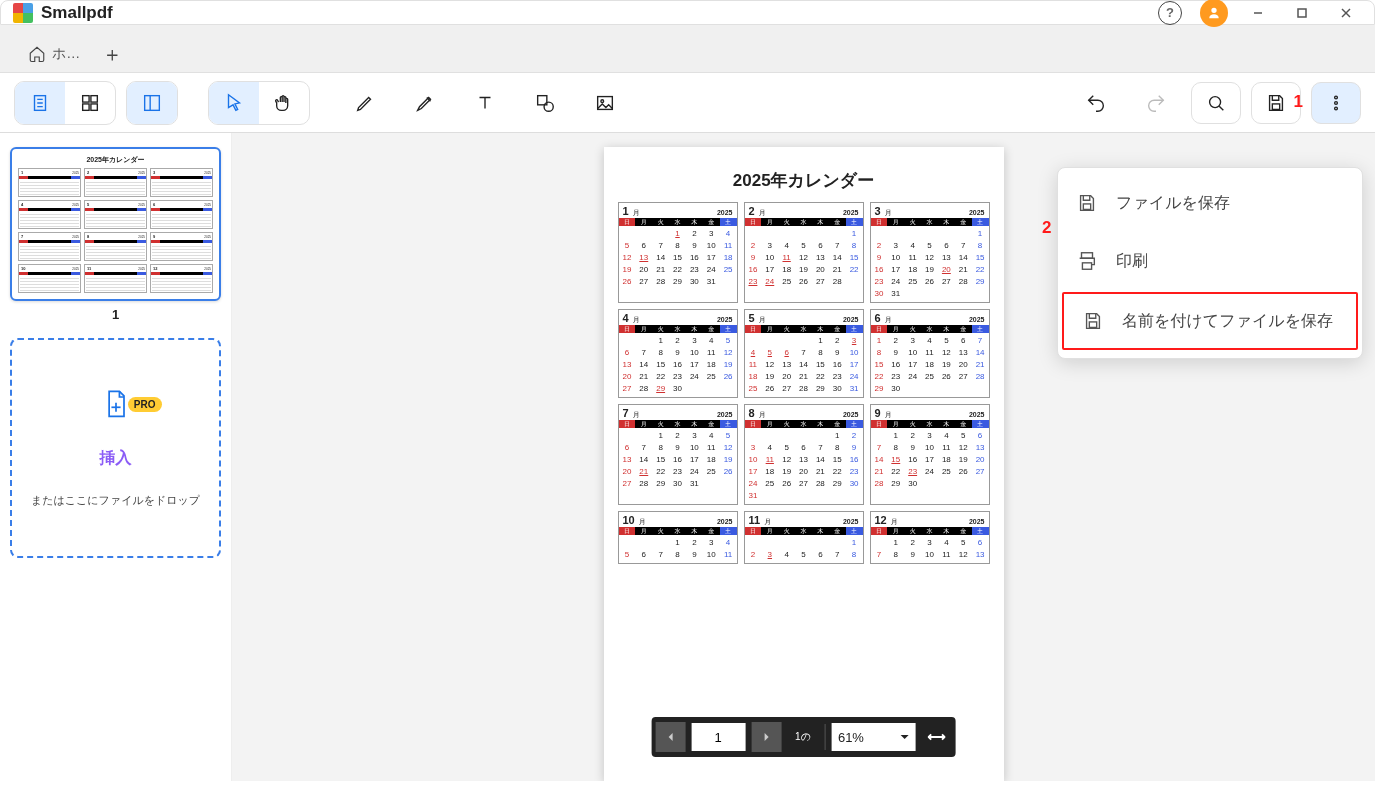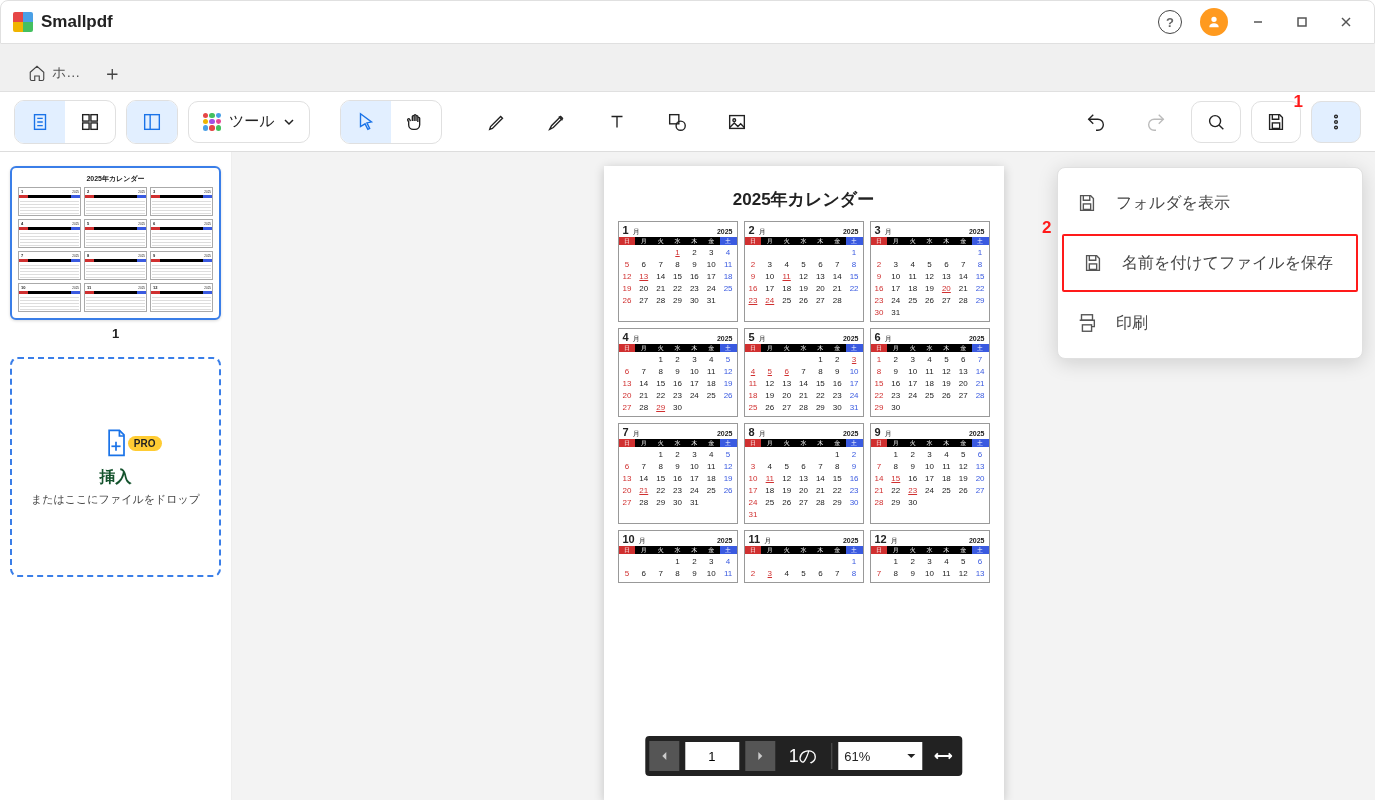--- a/index.html
+++ b/index.html
@@ -1,18 +1,18 @@
 <!DOCTYPE html>
 <html><head>
 <meta charset="utf-8">
 <style>
   * { box-sizing: border-box; margin: 0; padding: 0; font-family: "Segoe UI", Meiryo, sans-serif; }
   body { width:1375px; height:800px; background:#fff; overflow:hidden; color:#222; }
   
-  .titlebar { height:44px; border:1px solid #e0e0e0; border-radius:8px 8px 0 0; display:flex; align-items:center; padding:0 6px 0 12px; background:#fff; }
+  .titlebar { height:25px; border:1px solid #e0e0e0; border-radius:8px 8px 0 0; display:flex; align-items:center; padding:0 6px 0 12px; background:#fff; }
   .logo { display:flex; align-items:center; gap:8px; font-weight:700; font-size:17px;}
   .logo-icon { width:20px; height:20px; display:grid; grid-template-columns:1fr 1fr; grid-template-rows:1fr 1fr; border-radius:2px; overflow:hidden;}
   .logo-icon span:nth-child(1){background:#e64646;}
   .logo-icon span:nth-child(2){background:#4aa0e6;}
   .logo-icon span:nth-child(3){background:#f0b400;}
   .logo-icon span:nth-child(4){background:#44c060;}
   .titlebar .spacer{flex:1;}
   .title-btn { width:44px; height:32px; display:flex; align-items:center; justify-content:center; color:#666; }
   .icon-circle { width:24px;height:24px;border:1.5px solid #444;border-radius:50%;display:flex;align-items:center;justify-content:center;font-size:13px;font-weight:600;}
   .avatar { width:28px;height:28px;border-radius:50%;background:#ff9a1f;display:flex;align-items:center;justify-content:center;}
@@ -61,24 +61,24 @@
   .mini-cal .mh{display:flex; font-size:4px;}
   .mini-cal .mh .ml{flex:1;font-weight:700;padding:1px 2px;}
   .mini-cal .mh .my{font-size:3px;padding-top:2px;padding-right:1px;}
   .mini-dh { height:3px; display:flex;}
   .mini-dh span{flex:1;background:#000;}
   .mini-dh span:first-child{background:#d03030;}
   .mini-dh span:last-child{background:#3a5ae0;}
   .mini-rows { padding:1px;}
   .mini-rows div{height:3px; border-bottom:0.3px solid #ddd;}
   .thumb-num { font-size:13px; font-weight:700;}
-  .drop { flex:0 0 220px; border:2px dashed #3a7ee8; border-radius:8px; display:flex; flex-direction:column; align-items:center; justify-content:center; gap:4px; font-size:13px;}
+  .drop { flex:0 0 220px; border:2px dashed #3a7ee8; border-radius:8px; display:flex; flex-direction:column; align-items:center; justify-content:center; gap:24px; font-size:13px;}
   .drop .pro-wrap{position:relative;}
   .drop .pro{ position:absolute; right:-32px; top:8px; background:#ffcc33; font-weight:700; font-size:10px; padding:2px 6px; border-radius:10px;}
-  .drop .ins{font-size:16px; font-weight:700; color:#14532d;}
+  .drop .ins{font-size:16px; font-weight:700; color:#8b5cf6;}
   .drop .hint{font-size:11px; color:#444;}
   .viewer { flex:1; background:#f3f3f3; position:relative; display:flex; justify-content:center; overflow:hidden;}
   .page { width:400px; margin-top:14px; background:#fff; box-shadow:0 2px 10px rgba(0,0,0,0.2); padding:22px 14px 40px;}
   .page-title { text-align:center; font-weight:800; font-size:17px; margin-bottom:10px;}
   .cal-grid { display:grid; grid-template-columns:repeat(3,1fr); gap:6px;}
   .cal { border:1px solid #999; font-size:8px;}
   .cal .hdr { display:flex; align-items:baseline;}
   .cal .hdr .mn{ font-weight:800; font-size:11px; padding:2px 4px 0;}
   .cal .hdr .ms{ font-size:7px; padding-top:4px;}
   .cal .hdr .sp{flex:1;}
@@ -91,21 +91,21 @@
   .cal .row{ display:flex;}
   .cal .row span{ flex:1; text-align:center; line-height:12px; font-size:8px; color:#222;}
   .cal .row span.s{color:#d03030;}
   .cal .row span.b{color:#3a5ae0;}
   .cal .row span.h{color:#d03030; text-decoration:underline;}
   
   .pagectl { position:absolute; bottom:24px; left:50%; transform:translateX(-50%); height:40px; background:#222; border-radius:4px; display:flex; align-items:center; padding:4px; gap:6px;}
   .pagectl .nav{ width:30px; height:30px; background:#555; display:flex; align-items:center; justify-content:center;}
   .pagectl .nav svg{width:10px;height:10px;fill:#ccc;}
   .pagectl input{ width:54px; height:28px; background:#fff; border:none; text-align:center; font-size:13px;}
-  .pagectl .lbl{ color:#fff; font-size:18px; padding:0 8px;}
+  .pagectl .lbl{ color:#fff; font-size:10px; padding:0 8px;}
   .pagectl .sep{width:1px; height:26px; background:#555;}
   .pagectl .zoom{ width:84px; height:28px; background:#fff; display:flex; align-items:center; justify-content:space-between; padding:0 6px; font-size:13px;}
   .pagectl .fit{width:30px;height:30px; display:flex;align-items:center;justify-content:center;}
   .pagectl .fit svg{stroke:#fff;fill:none;width:18px;height:12px;stroke-width:2;}
   
   .menu { position:absolute; right:12px; top:167px; width:306px; background:#fff; border:1px solid #e0e0e0; border-radius:8px; box-shadow:0 4px 20px rgba(0,0,0,0.15); padding:6px 0;}
   .menu .item{ height:58px; display:flex; align-items:center; gap:18px; padding:0 18px; font-size:16px; color:#444;}
   .menu .item svg{width:22px;height:22px;fill:none;stroke:#555;stroke-width:1.5;}
   .menu .item.highlight{ border:2px solid #ff1a1a; margin:2px 4px; border-radius:2px;}
   
@@ -185,37 +185,20 @@
       </div>
   </div>
   <div class="tbgroup">
     <div class="tbbtn active">
         <svg viewBox="0 0 24 24" stroke="#1a73e8">
           <rect x="4" y="4" width="16" height="16"></rect>
           <line x1="10" y1="4" x2="10" y2="20"></line>
         </svg>
       </div>
   </div>
-  <div class="tools-btn">
-    <span class="tools-grid">
-        <span></span>
-        <span></span>
-        <span></span>
-        <span></span>
-        <span></span>
-        <span></span>
-        <span></span>
-        <span></span>
-        <span></span>
-      </span>
-    <span>ツール</span>
-    <svg width="12" height="12" viewBox="0 0 12 12">
-        <path d="M2 4l4 4 4-4" fill="none" stroke="#222" stroke-width="1.5"></path>
-      </svg>
-  </div>
   <div style="width:10px"></div>
   <div class="tbgroup">
     <div class="tbbtn active">
         <svg viewBox="0 0 24 24" fill="#1a73e8" stroke="none">
           <path d="M6 3l12 9-5 1 3 6-2 1-3-6-5 3z"></path>
         </svg>
       </div>
     <div class="tbbtn">
         <svg viewBox="0 0 24 24">
           <path d="M8 11V6a1 1 0 1 1 2 0v5m0-5V5a1 1 0 1 1 2 0v6m0-5a1 1 0 1 1 2 0v6m0-4a1 1 0 1 1 2 0v7a5 5 0 0 1-5 5h-2a5 5 0 0 1-5-5v-3l-1-2a1 1 0 1 1 2-1l1 2"></path>
@@ -1319,34 +1302,34 @@
   </div>
 </div>
 
 <div class="menu">
   <div class="item">
     <svg viewBox="0 0 24 24">
         <path d="M5 4h11l3 3v13H5z"></path>
         <path d="M8 4v5h7V4"></path>
         <rect x="8" y="13" width="8" height="6"></rect>
       </svg>
-    <span>フォルダを表示</span>
+    <span>ファイルを保存</span>
+  </div>
+  <div class="item">
+    <svg viewBox="0 0 24 24">
+        <rect x="6" y="3" width="12" height="6"></rect>
+        <path d="M4 9h16v7h-3"></path>
+        <rect x="7" y="14" width="10" height="7"></rect>
+      </svg>
+    <span>印刷</span>
   </div>
   <div class="item highlight">
     <svg viewBox="0 0 24 24">
         <path d="M5 4h11l3 3v13H5z"></path>
         <path d="M8 4v5h7V4"></path>
         <rect x="8" y="13" width="8" height="6"></rect>
       </svg>
     <span>名前を付けてファイルを保存</span>
-  </div>
-  <div class="item">
-    <svg viewBox="0 0 24 24">
-        <rect x="6" y="3" width="12" height="6"></rect>
-        <path d="M4 9h16v7h-3"></path>
-        <rect x="7" y="14" width="10" height="7"></rect>
-      </svg>
-    <span>印刷</span>
   </div>
 </div>
 
 <div class="callout c1">1</div>
 <div class="callout c2">2</div>
 
 </body></html>

